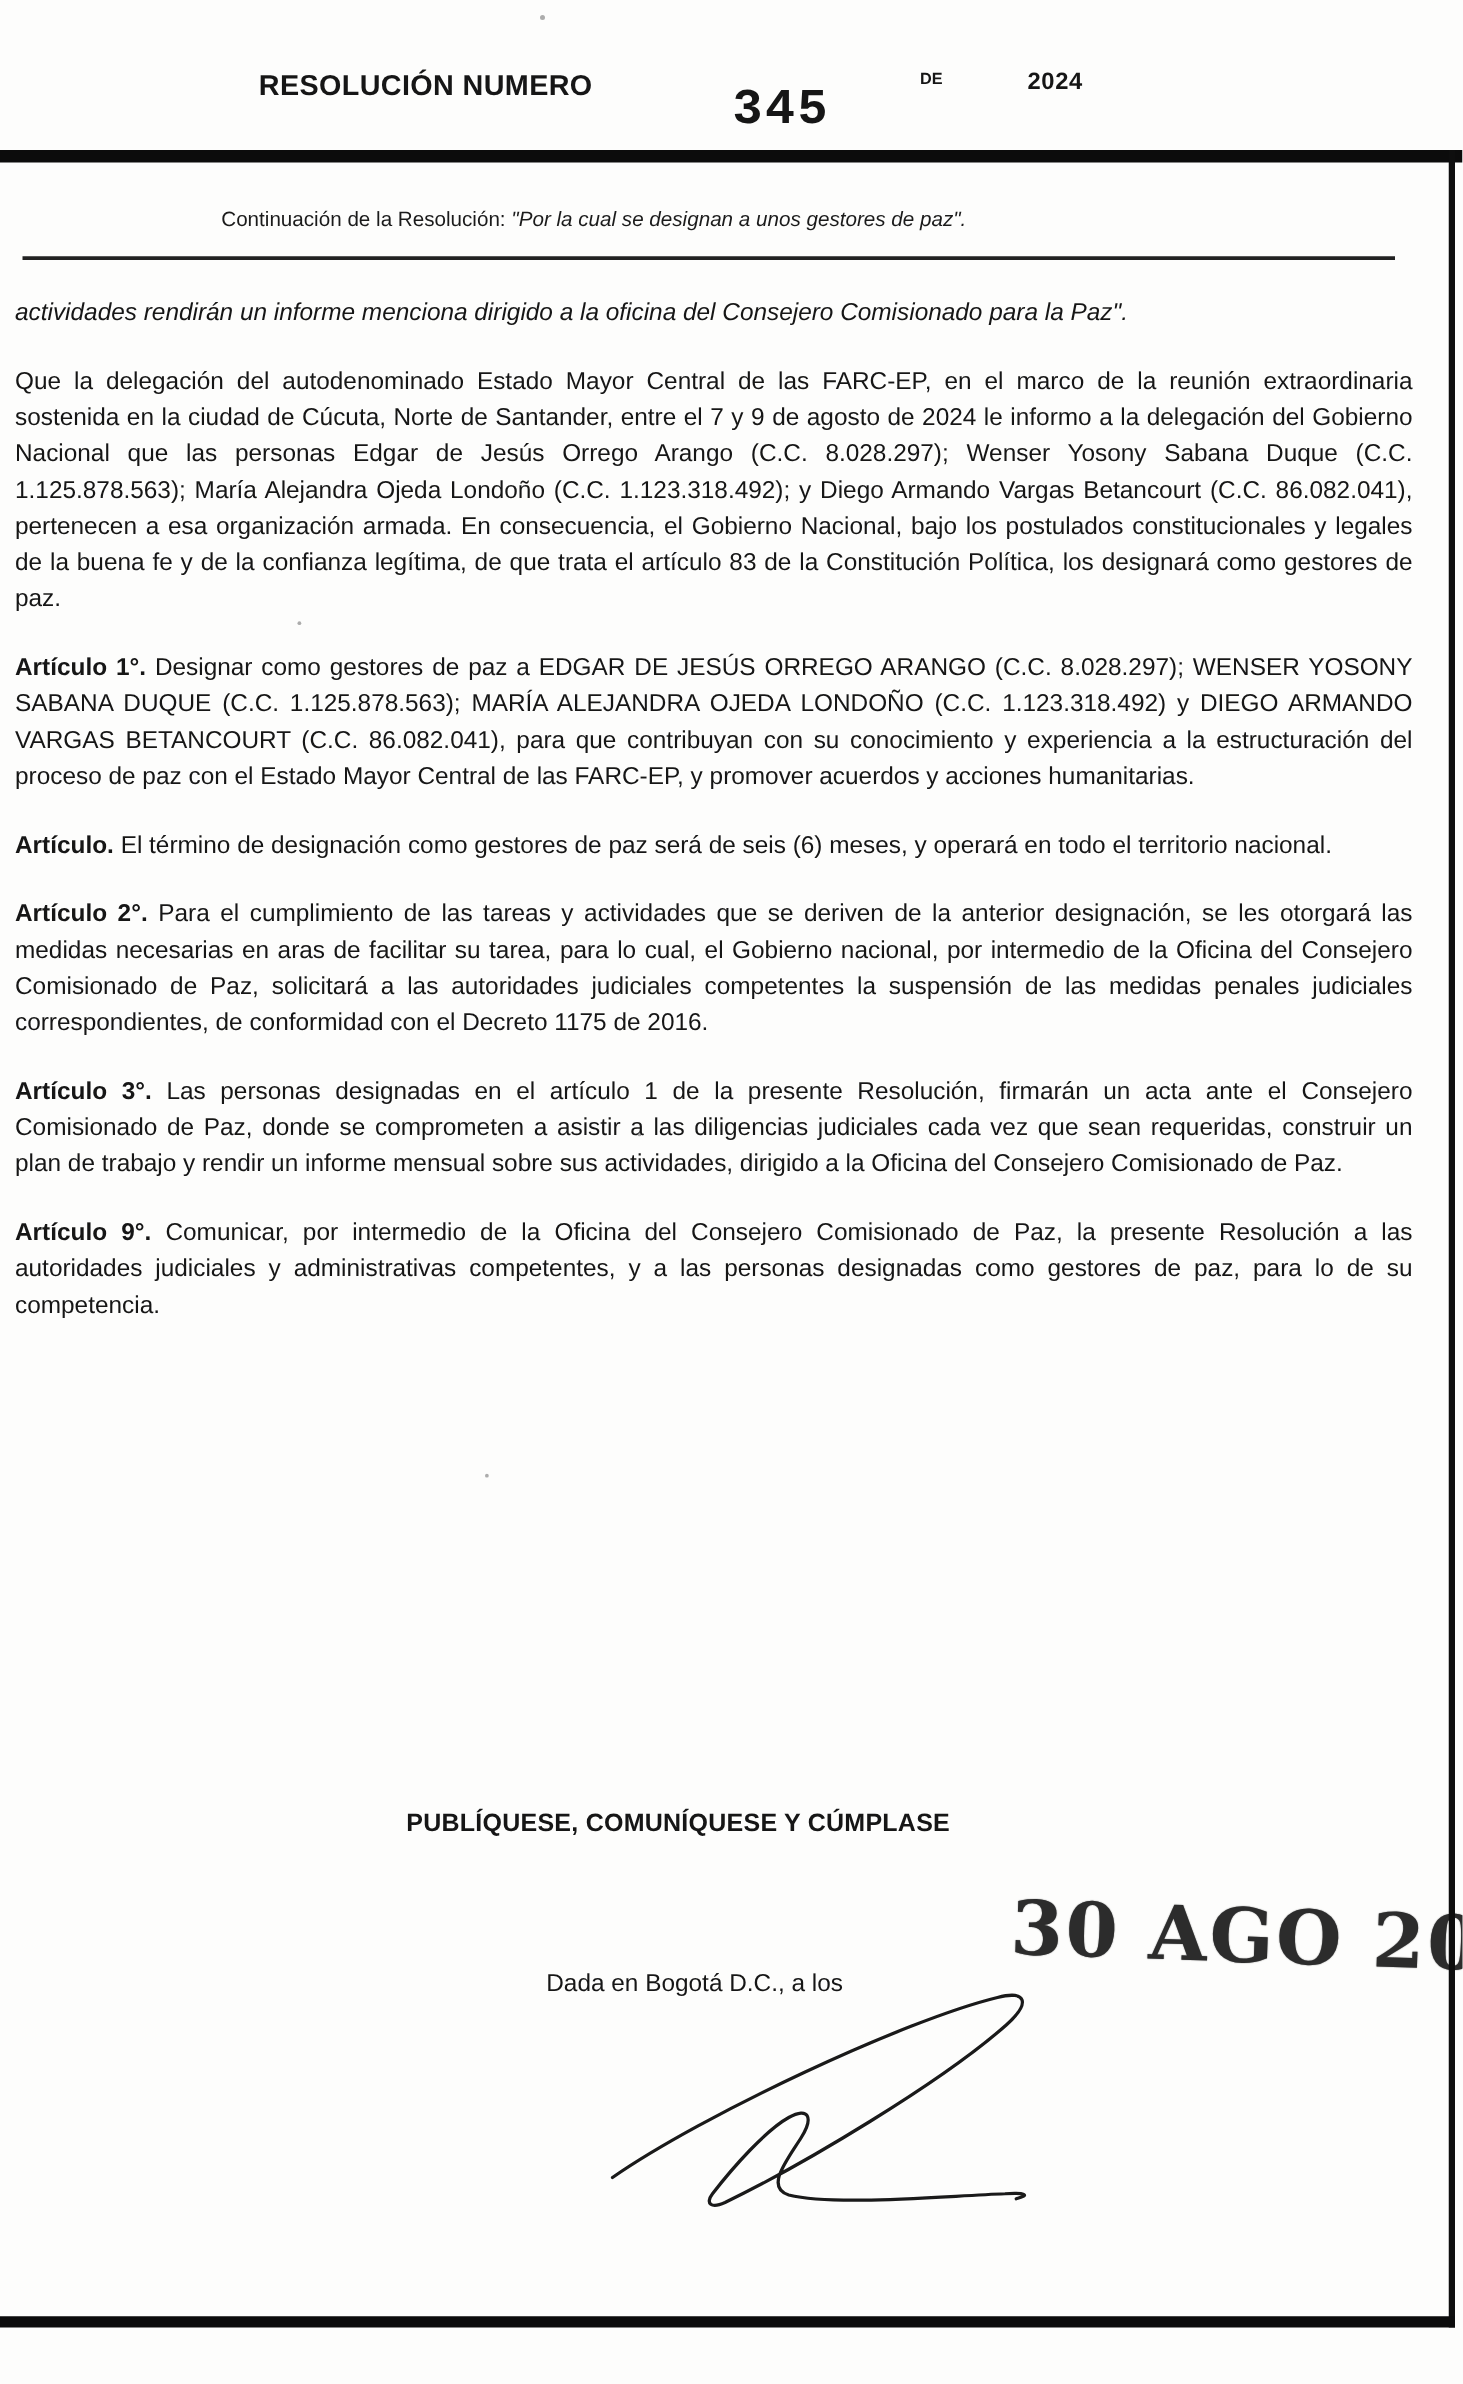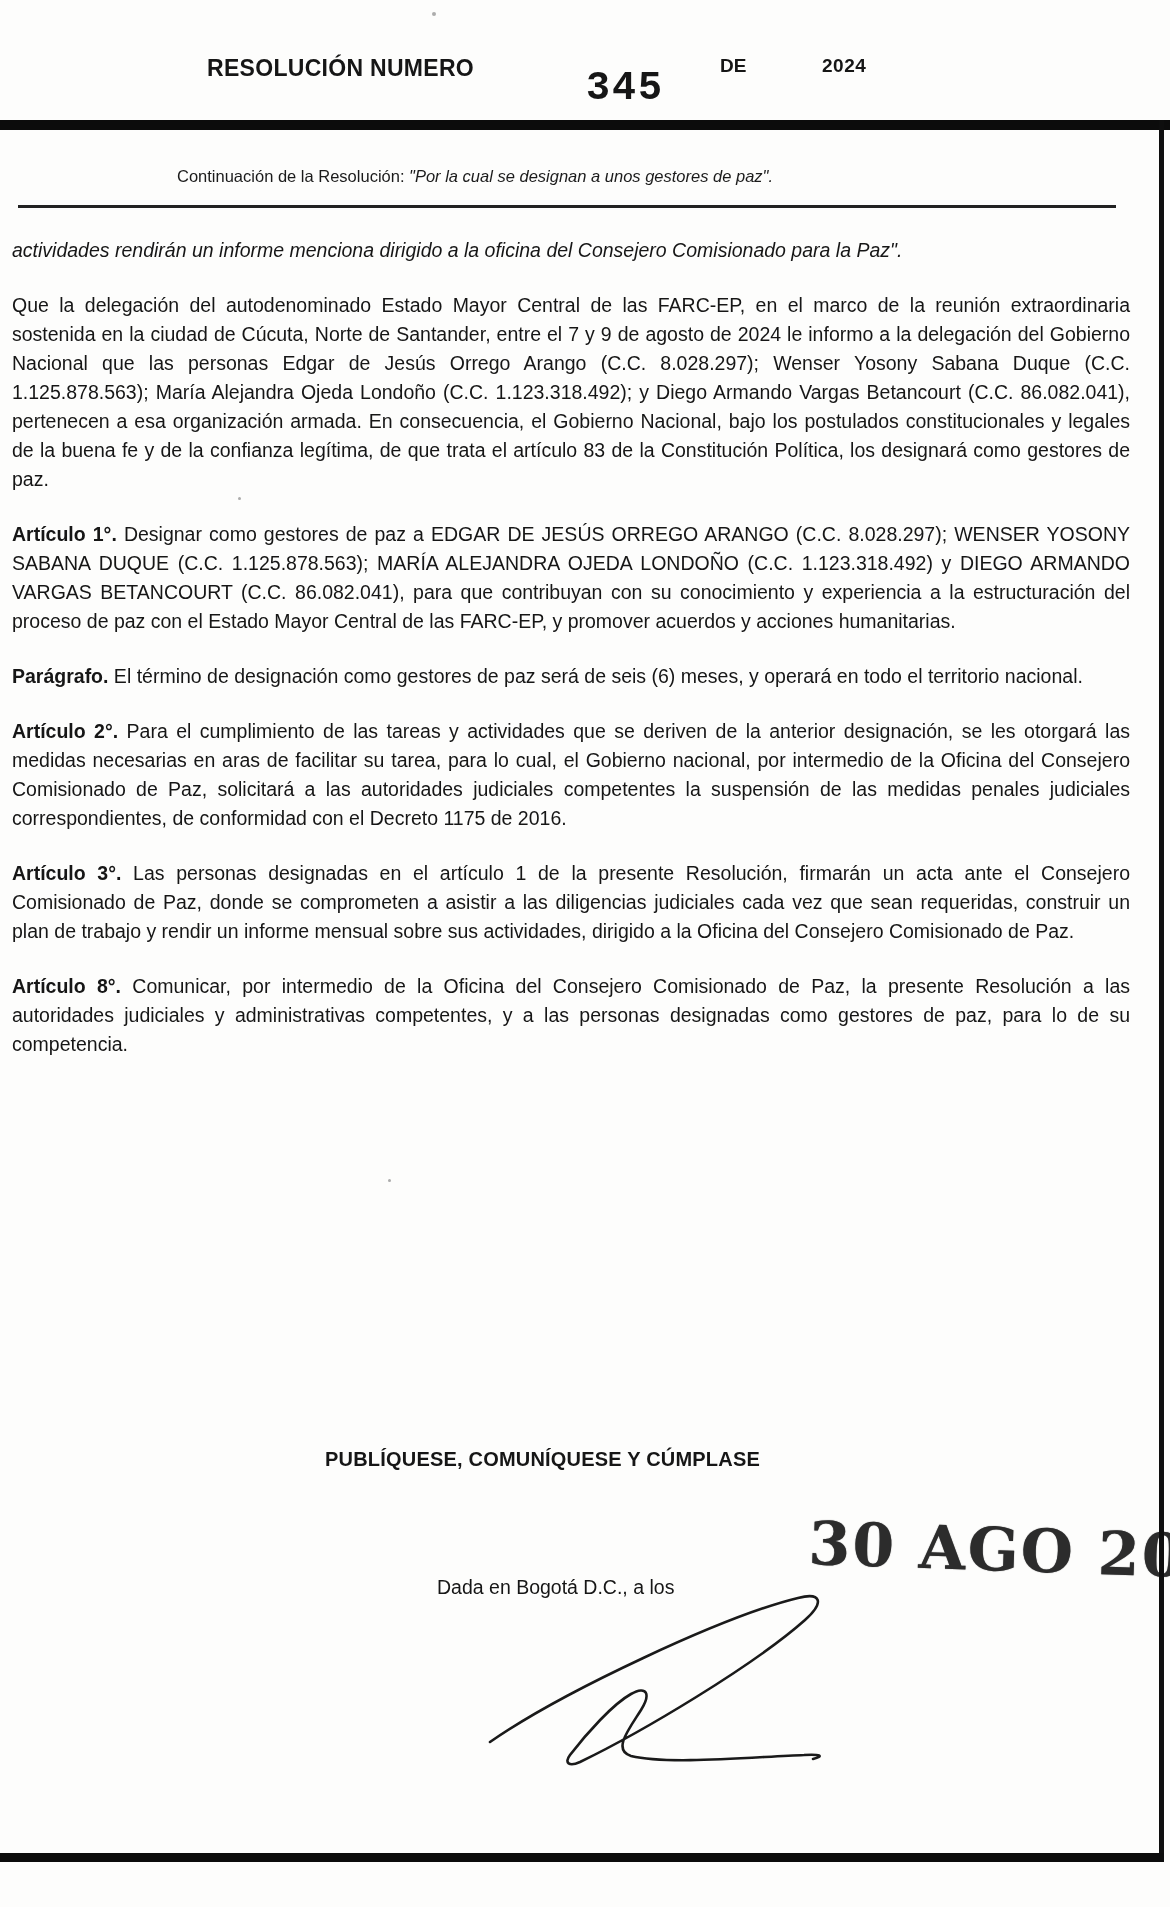--- a/index.html
+++ b/index.html
@@ -6,21 +6,21 @@
   body{
     width:1170px;height:1907px;position:relative;overflow:hidden;
     background:#fdfdfc;
     font-family:"Liberation Sans", sans-serif;
     color:#161616;
   }
   .abs{position:absolute;}
   
   .res-title{left:207px;top:55px;font-size:23px;font-weight:bold;letter-spacing:.3px;white-space:nowrap;}
   .res-number{left:586px;top:66px;font-family:"Liberation Mono", monospace;font-size:40px;font-weight:600;letter-spacing:2px;white-space:nowrap;}
-  .res-de{left:720px;top:55px;font-size:19px;font-weight:bold;}
+  .res-de{left:736px;top:55px;font-size:13px;font-weight:bold;}
   .res-year{left:822px;top:55px;font-size:19px;font-weight:bold;letter-spacing:.5px;}
   .rule-thick-top{left:0;top:120px;width:1170px;height:10px;background:#0c0c0c;}
   .continuation{left:177px;top:167px;font-size:16.5px;white-space:nowrap;color:#1b1b1b;}
   .continuation .q{font-style:italic;}
   .rule-thin{left:18px;top:205px;width:1098px;height:3px;background:#222;}
   
   .doc-body{left:12px;top:236px;width:1118px;font-size:19.5px;line-height:29px;text-align:justify;}
   .doc-body p{margin:0 0 26px 0;}
   .doc-body .lead{font-weight:bold;}
   .intro-quote{font-style:italic;}
@@ -58,24 +58,24 @@
 
 <div class="abs continuation"><span>Continuación de la Resolución: </span><span class="q">"Por la cual se designan a unos gestores de paz".</span></div>
 
 <div class="abs rule-thin"></div>
 
 <div class="abs doc-body">
   <p class="intro-quote">actividades rendirán un informe menciona dirigido a la oficina del Consejero Comisionado para la Paz".</p>
   <p>Que la delegación del autodenominado Estado Mayor Central de las FARC-EP, en el marco de la reunión extraordinaria sostenida en la ciudad de Cúcuta, Norte de Santander, entre el 7 y 9 de agosto de 2024 le informo a la delegación del Gobierno Nacional que las personas Edgar de Jesús Orrego Arango (C.C. 8.028.297); Wenser Yosony Sabana Duque (C.C. 1.125.878.563); María Alejandra Ojeda Londoño (C.C. 1.123.318.492); y Diego Armando Vargas Betancourt (C.C. 86.082.041), pertenecen a esa organización armada. En consecuencia, el Gobierno Nacional, bajo los postulados constitucionales y legales de la buena fe y de la confianza legítima, de que trata el artículo 83 de la Constitución Política, los designará como gestores de paz.</p>
 
   <p><span class="lead">Artículo 1°.</span><span> Designar como gestores de paz a EDGAR DE JESÚS ORREGO ARANGO (C.C. 8.028.297); WENSER YOSONY SABANA DUQUE (C.C. 1.125.878.563); MARÍA ALEJANDRA OJEDA LONDOÑO (C.C. 1.123.318.492) y DIEGO ARMANDO VARGAS BETANCOURT (C.C. 86.082.041), para que contribuyan con su conocimiento y experiencia a la estructuración del proceso de paz con el Estado Mayor Central de las FARC-EP, y promover acuerdos y acciones humanitarias.</span></p>
-  <p><span class="lead">Parágrafo.</span><span> El término de designación como gestores de paz será de seis (6) meses, y operará en todo el territorio nacional.</span></p>
+  <p><span class="lead">Artículo.</span><span> El término de designación como gestores de paz será de seis (6) meses, y operará en todo el territorio nacional.</span></p>
   <p><span class="lead">Artículo 2°.</span><span> Para el cumplimiento de las tareas y actividades que se deriven de la anterior designación, se les otorgará las medidas necesarias en aras de facilitar su tarea, para lo cual, el Gobierno nacional, por intermedio de la Oficina del Consejero Comisionado de Paz, solicitará a las autoridades judiciales competentes la suspensión de las medidas penales judiciales correspondientes, de conformidad con el Decreto 1175 de 2016.</span></p>
   <p><span class="lead">Artículo 3°.</span><span> Las personas designadas en el artículo 1 de la presente Resolución, firmarán un acta ante el Consejero Comisionado de Paz, donde se comprometen a asistir a las diligencias judiciales cada vez que sean requeridas, construir un plan de trabajo y rendir un informe mensual sobre sus actividades, dirigido a la Oficina del Consejero Comisionado de Paz.</span></p>
-  <p><span class="lead">Artículo 8°.</span><span> Comunicar, por intermedio de la Oficina del Consejero Comisionado de Paz, la presente Resolución a las autoridades judiciales y administrativas competentes, y a las personas designadas como gestores de paz, para lo de su competencia.</span></p>
+  <p><span class="lead">Artículo 9°.</span><span> Comunicar, por intermedio de la Oficina del Consejero Comisionado de Paz, la presente Resolución a las autoridades judiciales y administrativas competentes, y a las personas designadas como gestores de paz, para lo de su competencia.</span></p>
 </div>
 
 <div class="abs publish-line">PUBLÍQUESE, COMUNÍQUESE Y CÚMPLASE</div>
 <div class="abs dada-line">Dada en Bogotá D.C., a los</div>
 <div class="abs date-stamp">30 AGO 2024</div>
 
 <svg class="abs signature" width="490" height="185" viewBox="0 0 490 185">
   <path d="M 38,150 C 110,100 272,24 346,6
            C 369,0 373,10 353,28
            C 301,74 190,140 128,170

